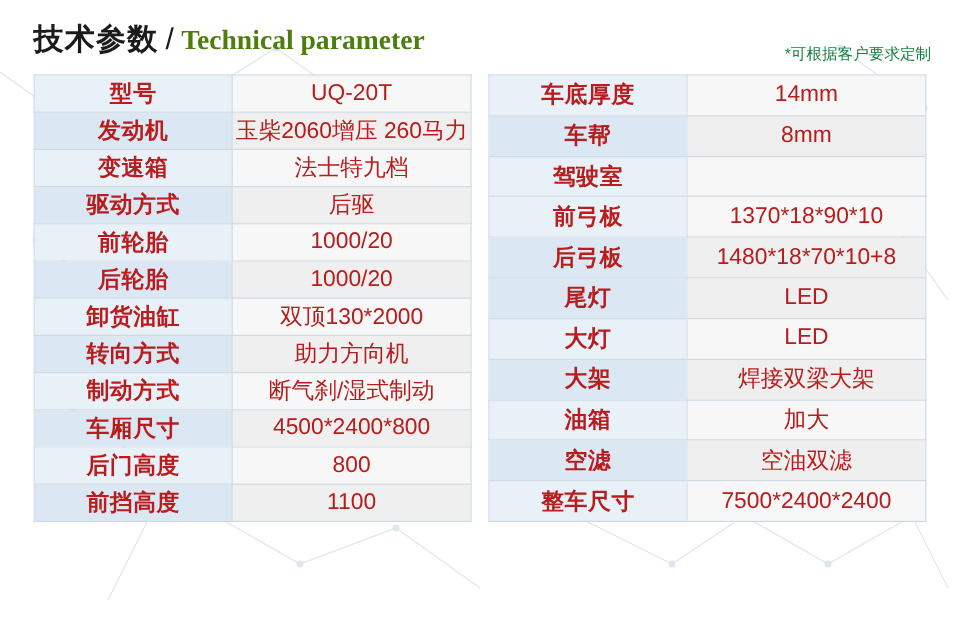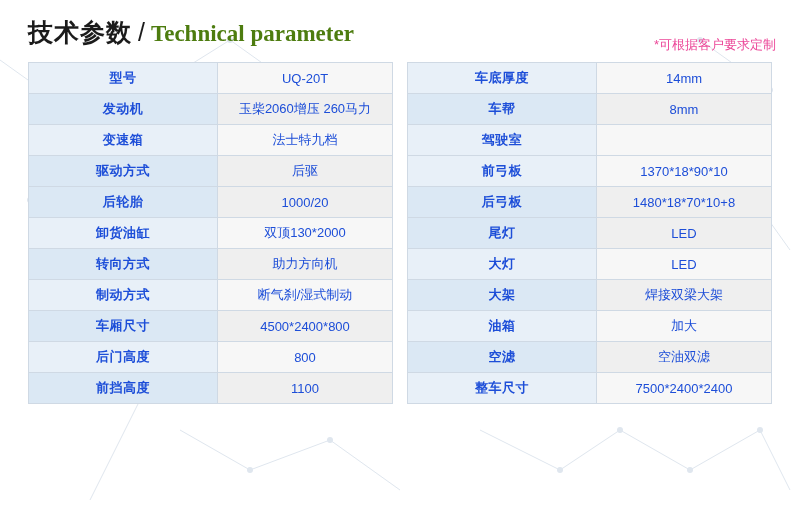--- a/index.html
+++ b/index.html
@@ -59,44 +59,44 @@
   }
   .title-line {
     display: flex;
     align-items: baseline;
   }
   .note {
     position: absolute;
     right: 0;
     bottom: 2px;
     font-size: 13px;
-    color: #ec4899;
+    color: #15803d;
   }
 
   .tables {
     position: absolute;
     top: 62px;
     left: 28px;
     width: 744px;
     display: flex;
     gap: 14px;
   }
   table {
     border-collapse: collapse;
     width: 365px;
     table-layout: fixed;
   }
   td {
     border: 1px solid #cfd9e4;
     height: 30px;
-    font-size: 13px;
+    font-size: 19px;
     text-align: center;
     vertical-align: middle;
-    color: #1d4ed8;
-    padding: 0 14px;
+    color: #b91c1c;
+    padding: 0 2px;
     white-space: nowrap;
     overflow: hidden;
   }
   td.label {
     width: 160px;
     background: #e8f0f8;
     font-weight: bold;
     letter-spacing: 0.5px;
   }
   td.value {
@@ -175,20 +175,24 @@
           <td class="value">玉柴2060增压 260马力</td>
         </tr>
         <tr>
           <td class="label">变速箱</td>
           <td class="value">法士特九档</td>
         </tr>
         <tr class="alt">
           <td class="label">驱动方式</td>
           <td class="value">后驱</td>
         </tr>
+        <tr>
+          <td class="label">前轮胎</td>
+          <td class="value">1000/20</td>
+        </tr>
         <tr class="alt">
           <td class="label">后轮胎</td>
           <td class="value">1000/20</td>
         </tr>
         <tr>
           <td class="label">卸货油缸</td>
           <td class="value">双顶130*2000</td>
         </tr>
         <tr class="alt">
           <td class="label">转向方式</td>

